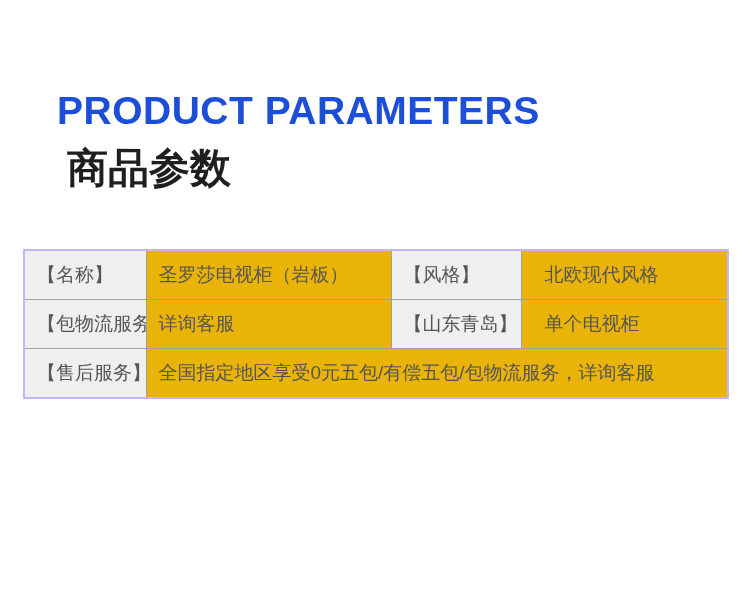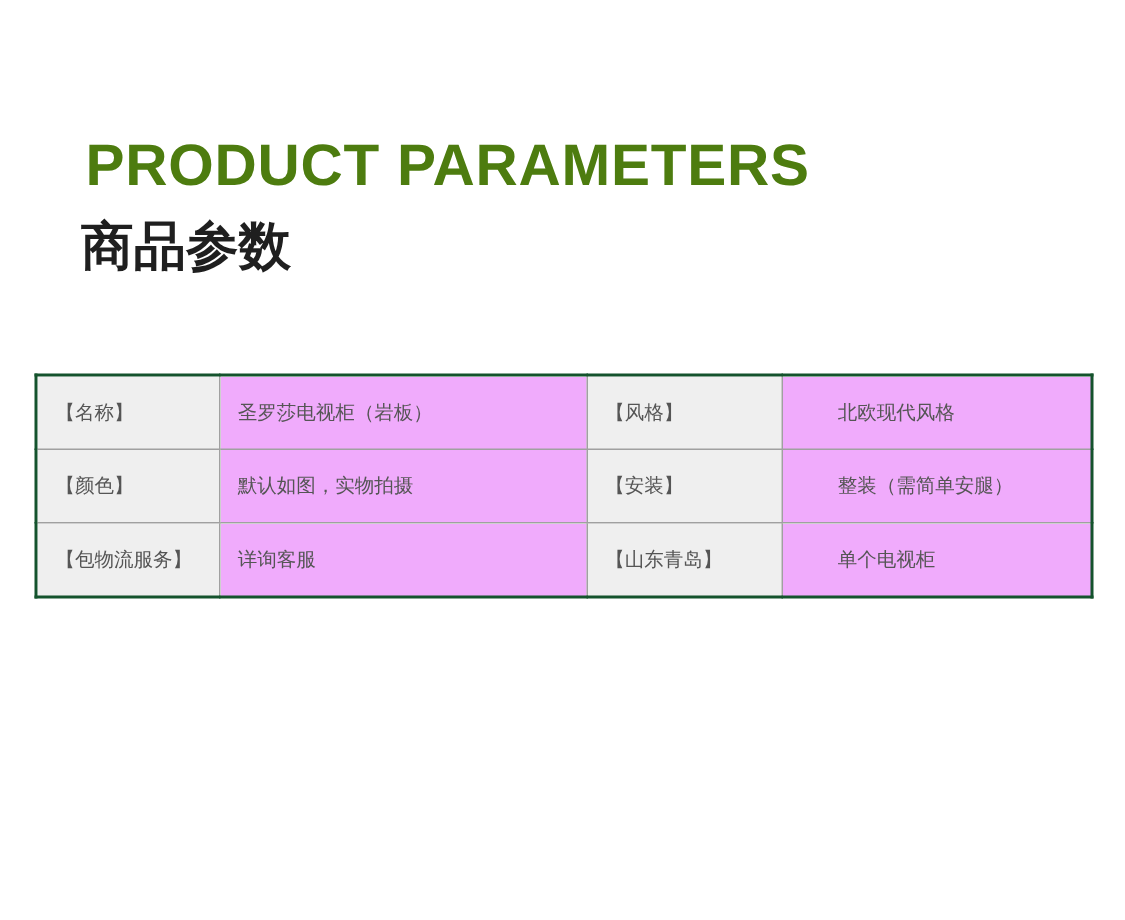--- a/index.html
+++ b/index.html
@@ -18,61 +18,61 @@
   }
   .title-en {
     margin: 0;
     position: absolute;
     left: 57px;
     top: 91px;
     font-size: 39px;
     line-height: 1.05;
     font-weight: 800;
     letter-spacing: 0.5px;
-    color: #4d7c0f;
+    color: #1d4ed8;
   }
   .title-zh {
     margin: 0;
     position: absolute;
-    left: 54px;
+    left: 67px;
     top: 146px;
-    font-size: 35px;
+    font-size: 41px;
     line-height: 1.1;
     font-weight: 700;
     color: #1f1f1f;
   }
   table.params {
     position: absolute;
     left: 23px;
     top: 249px;
     width: 704px;
     border-collapse: collapse;
     table-layout: fixed;
-    border: 2px solid #14532d;
-    font-size: 13px;
+    border: 2px solid #c4b5fd;
+    font-size: 19px;
     color: #555555;
   }
   table.params td {
     border: 1px solid #a0a0a0;
     height: 48px;
     padding: 0 8px 0 12px;
     white-space: nowrap;
     overflow: hidden;
     vertical-align: middle;
   }
   td.label {
     background: #efefef;
     padding-left: 12px;
   }
   td.value {
-    background: #f0abfc;
+    background: #eab308;
     padding-left: 19px;
   }
   td.value.v-right {
-    padding-left: 37px;
+    padding-left: 23px;
   }
 </style>
 </head>
 <body>
 
 <div class="page">
 
   <h1 class="title-en">PRODUCT PARAMETERS</h1>
 
   <h2 class="title-zh">商品参数</h2>
@@ -85,27 +85,25 @@
       <col style="width:207px">
     </colgroup>
     <tbody>
       <tr>
         <td class="label">【名称】</td>
         <td class="value">圣罗莎电视柜（岩板）</td>
         <td class="label">【风格】</td>
         <td class="value v-right">北欧现代风格</td>
       </tr>
       <tr>
-        <td class="label">【颜色】</td>
-        <td class="value">默认如图，实物拍摄</td>
-        <td class="label">【安装】</td>
-        <td class="value v-right">整装（需简单安腿）</td>
-      </tr>
-      <tr>
         <td class="label">【包物流服务】</td>
         <td class="value">详询客服</td>
         <td class="label">【山东青岛】</td>
         <td class="value v-right">单个电视柜</td>
+      </tr>
+      <tr>
+        <td class="label">【售后服务】</td>
+        <td class="value" colspan="3">全国指定地区享受0元五包/有偿五包/包物流服务，详询客服</td>
       </tr>
     </tbody>
   </table>
 
 </div>
 
 </body></html>

